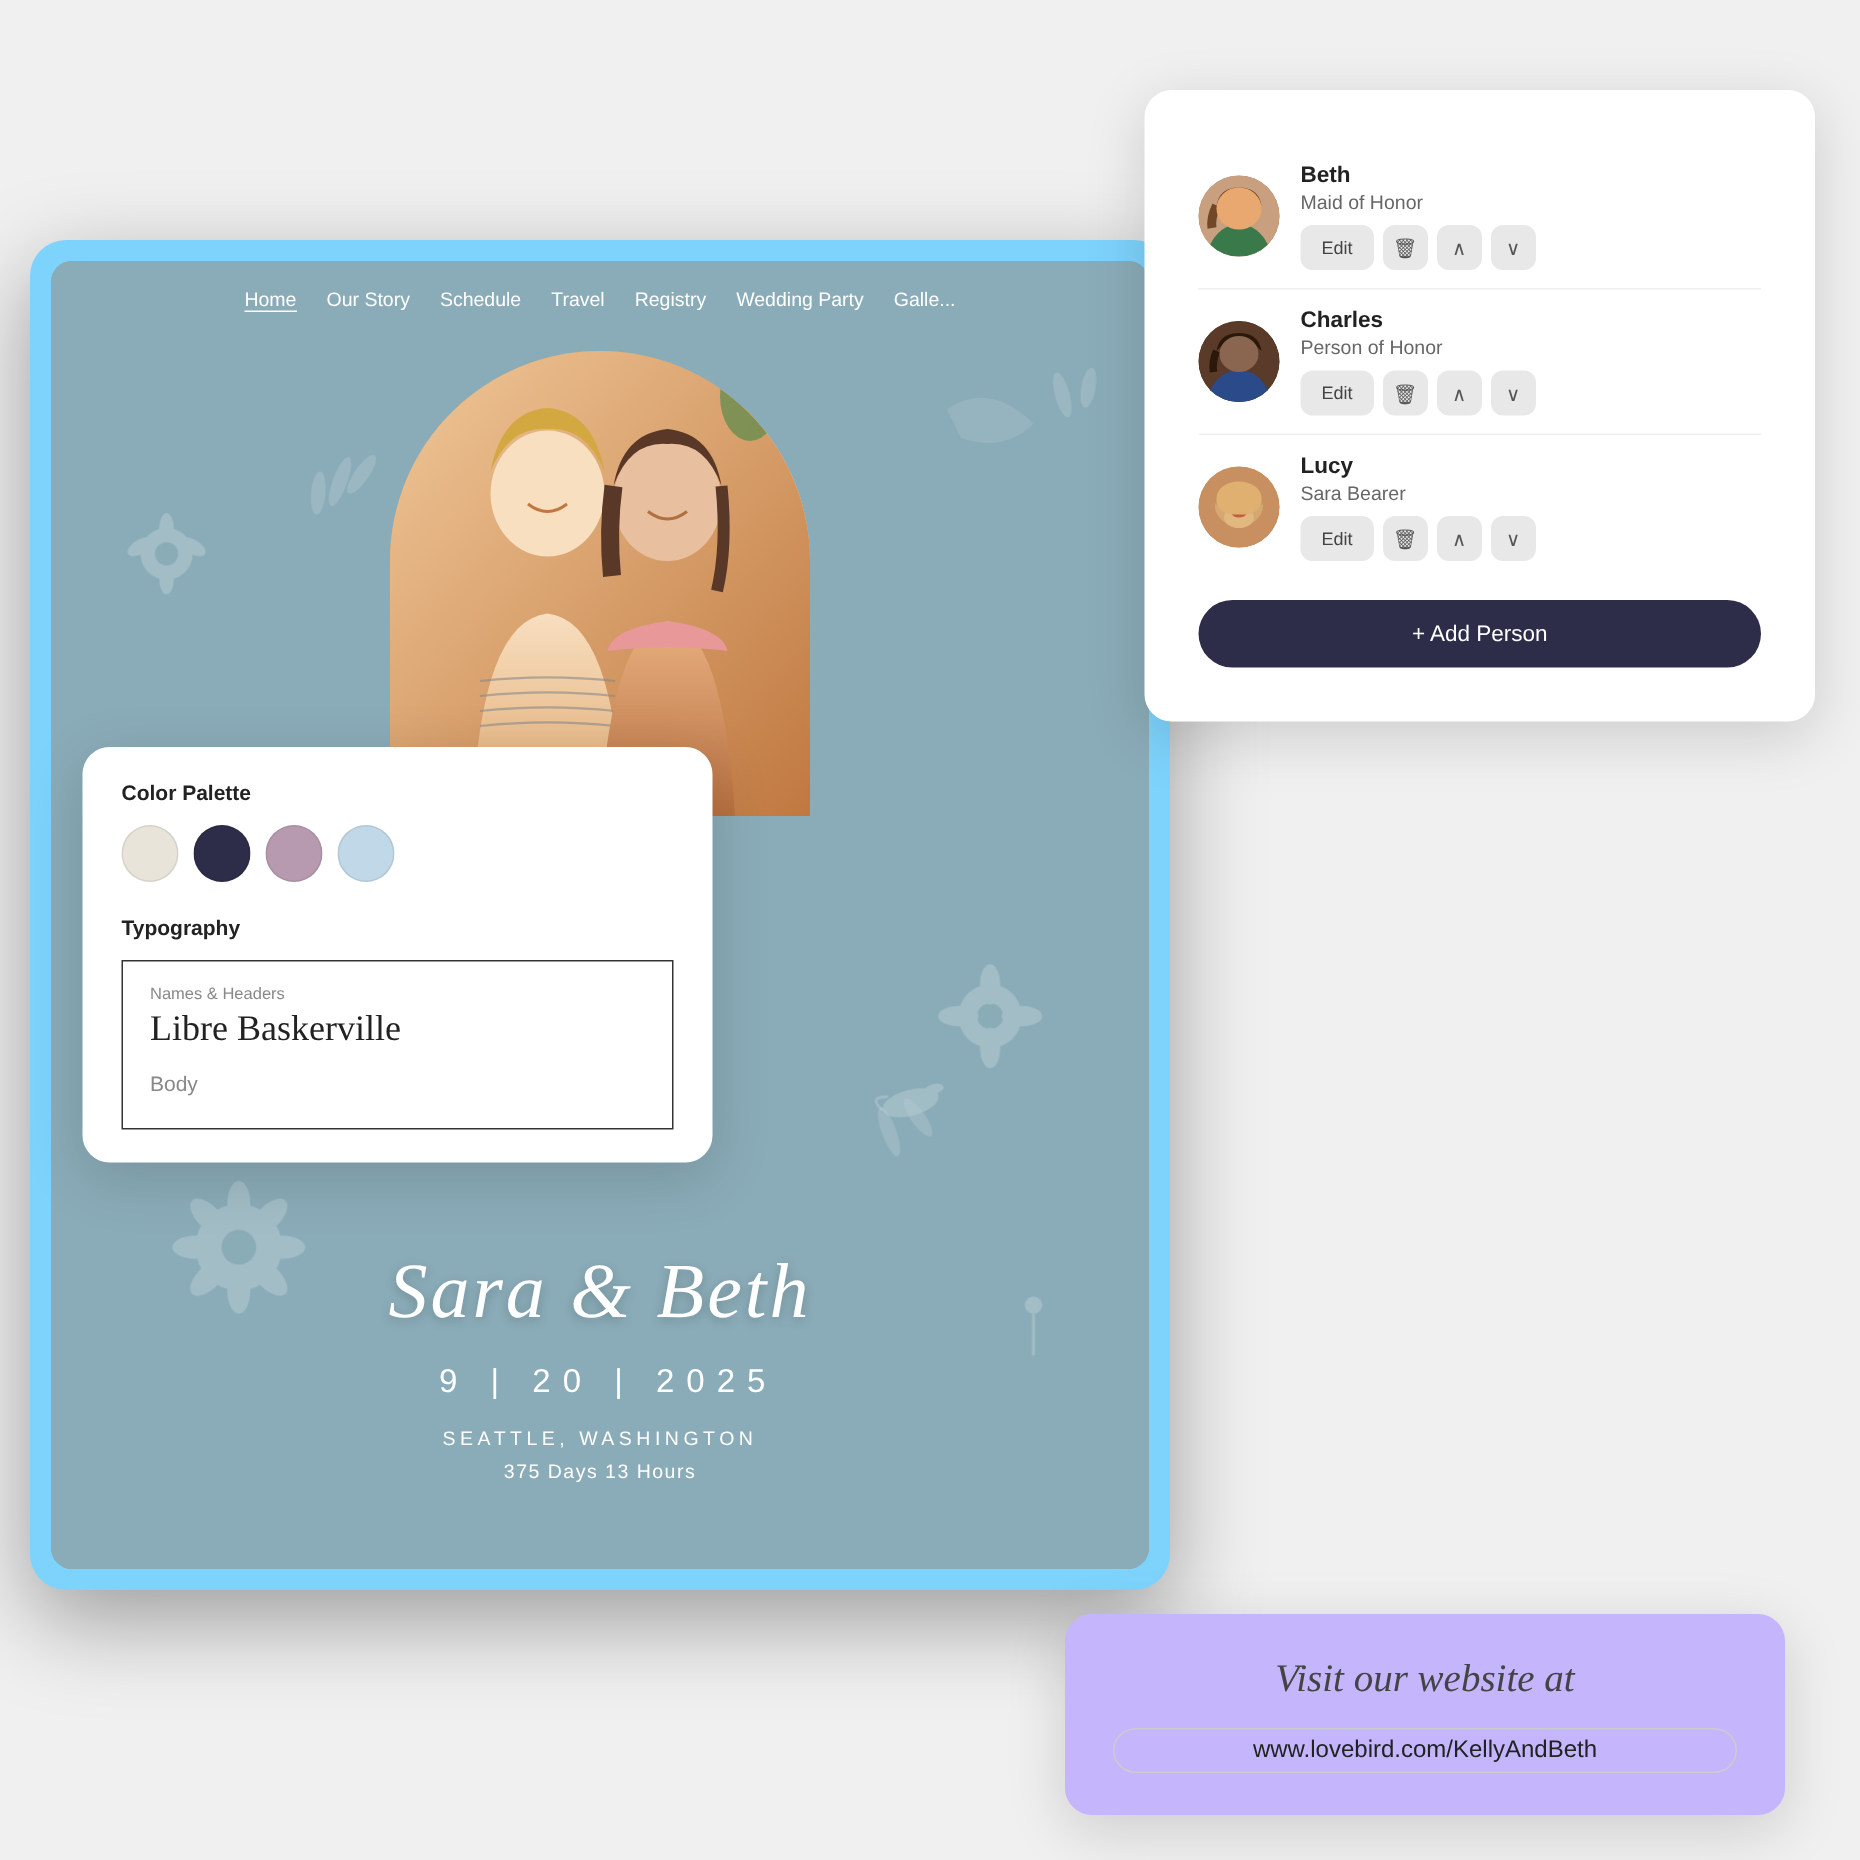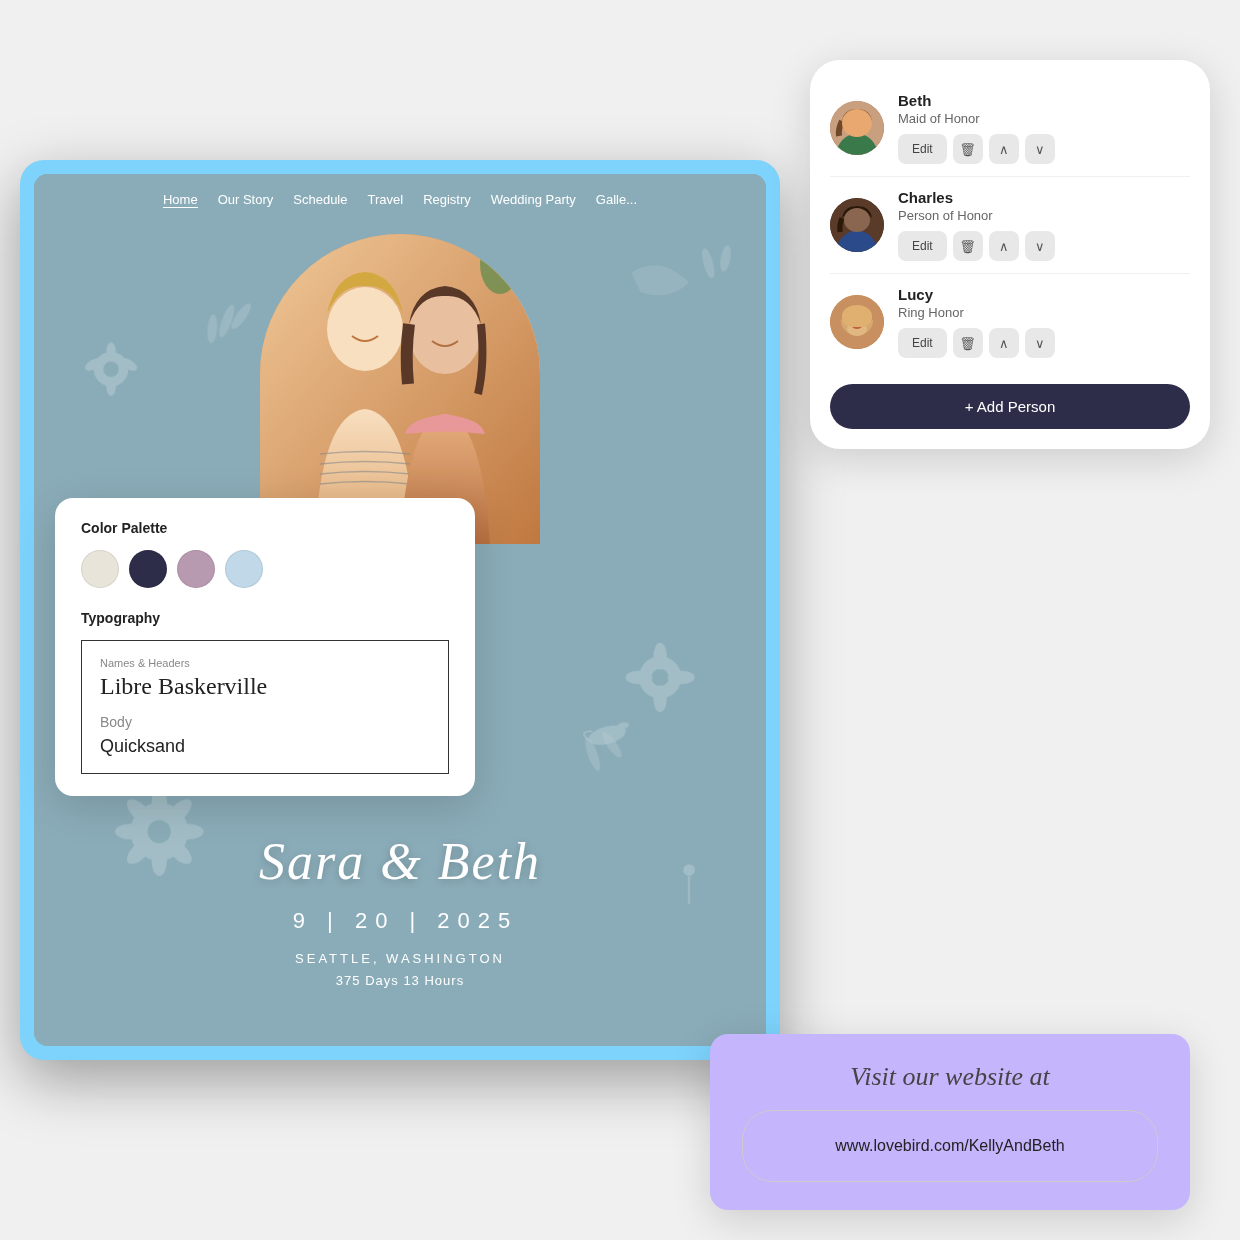--- a/index.html
+++ b/index.html
@@ -142,24 +142,24 @@
       color: #fff;
       letter-spacing: 1px;
       z-index: 5;
     }
 
     
     .party-card {
       position: absolute;
       top: 60px;
       right: 30px;
-      width: 400px;
+      width: 447px;
       background: #fff;
-      border-radius: 30px;
-      padding: 20px;
+      border-radius: 18px;
+      padding: 36px;
       box-shadow: 0 10px 40px rgba(0,0,0,0.15);
       z-index: 20;
     }
     .party-member {
       display: flex;
       align-items: center;
       gap: 14px;
       padding: 12px 0;
       border-bottom: 1px solid #f0f0f0;
     }
@@ -338,21 +338,21 @@
       font-size: 26px;
       color: #444;
       font-family: 'Georgia', serif;
       font-style: italic;
       font-weight: 300;
       margin-bottom: 18px;
     }
     .website-url-box {
       border: 1.5px solid #ccc;
       border-radius: 30px;
-      padding: 26px 22px;
+      padding: 5px 22px;
       font-size: 16px;
       color: #222;
       font-weight: 500;
     }
   </style>
 </head>
 <body>
 
 <div class="tablet">
   <div class="tablet-screen">
@@ -558,21 +558,21 @@
         <ellipse cx="16" cy="18" rx="7" ry="10" fill="#c89060" transform="rotate(-10 16 18)"></ellipse>
         <ellipse cx="38" cy="18" rx="7" ry="10" fill="#c89060" transform="rotate(10 38 18)"></ellipse>
         <circle cx="21" cy="24" r="3" fill="#3a2010"></circle>
         <circle cx="33" cy="24" r="3" fill="#3a2010"></circle>
         <ellipse cx="27" cy="31" rx="5" ry="3" fill="#c06040"></ellipse>
         <circle cx="27" cy="54" r="27" fill="#c89060" opacity="0"></circle>
       </svg>
     </div>
     <div class="member-info">
       <div class="member-name">Lucy</div>
-      <div class="member-role">Ring Honor</div>
+      <div class="member-role">Sara Bearer</div>
       <div class="member-actions">
         <button class="btn-edit">Edit</button>
         <button class="btn-icon">
           <span>🗑</span>
         </button>
         <button class="btn-icon">
           <span>∧</span>
         </button>
         <button class="btn-icon">
           <span>∨</span>
@@ -590,20 +590,19 @@
     <div class="palette-dot" style="background:#e8e4da;"></div>
     <div class="palette-dot" style="background:#2d2d4a;"></div>
     <div class="palette-dot" style="background:#b89ab0;"></div>
     <div class="palette-dot" style="background:#c0d8e8;"></div>
   </div>
   <div class="card-section-title">Typography</div>
   <div class="typography-box">
     <div class="typo-label">Names &amp; Headers</div>
     <div class="typo-font-name" style="font-family: Georgia, serif;">Libre Baskerville</div>
     <div class="typo-body-label">Body</div>
-    <div class="typo-body-name" style="font-family: Arial, sans-serif;">Quicksand</div>
   </div>
 </div>
 
 <div class="website-card">
   <div class="website-visit-text">Visit our website at</div>
   <div class="website-url-box">www.lovebird.com/KellyAndBeth</div>
 </div>
 
 </body></html>

